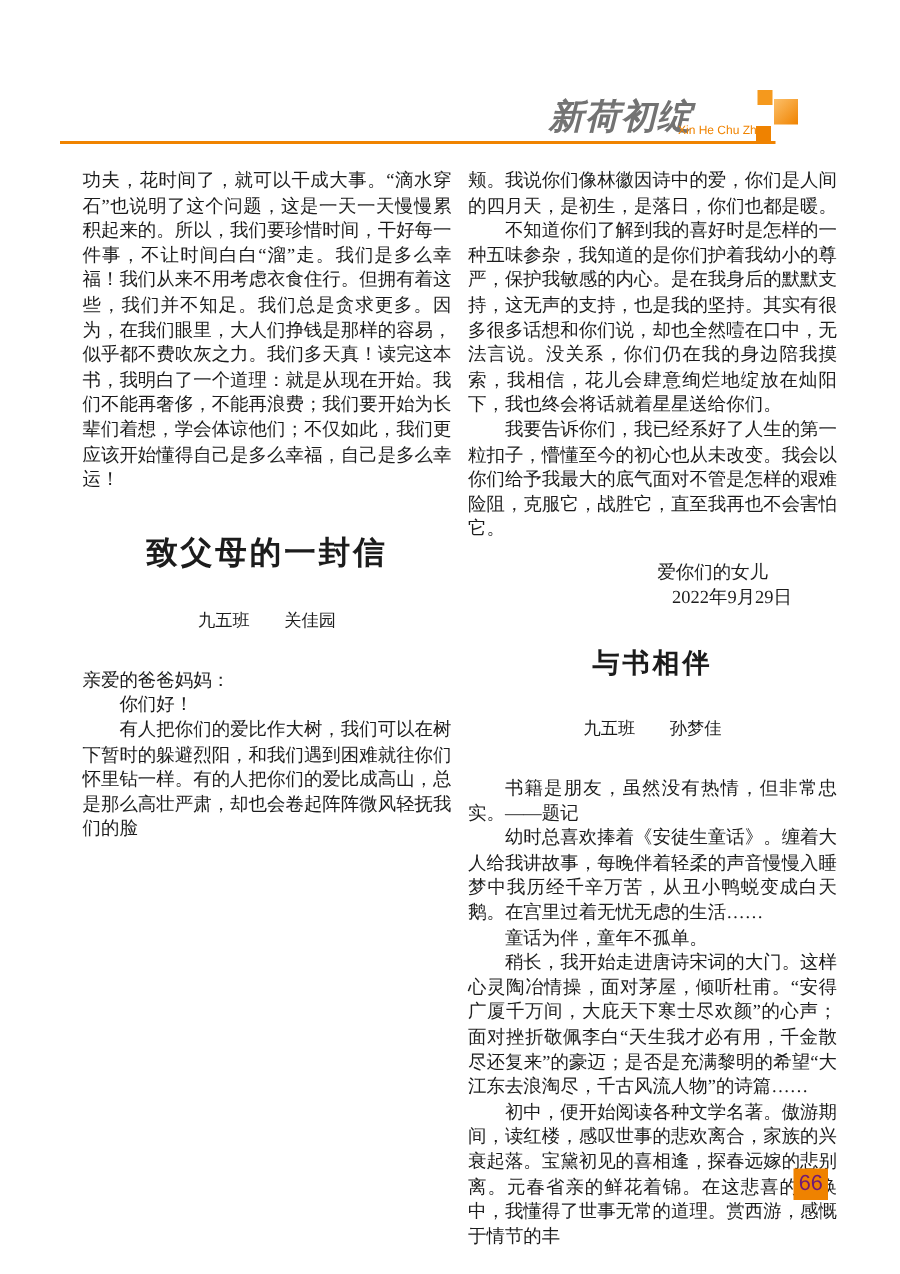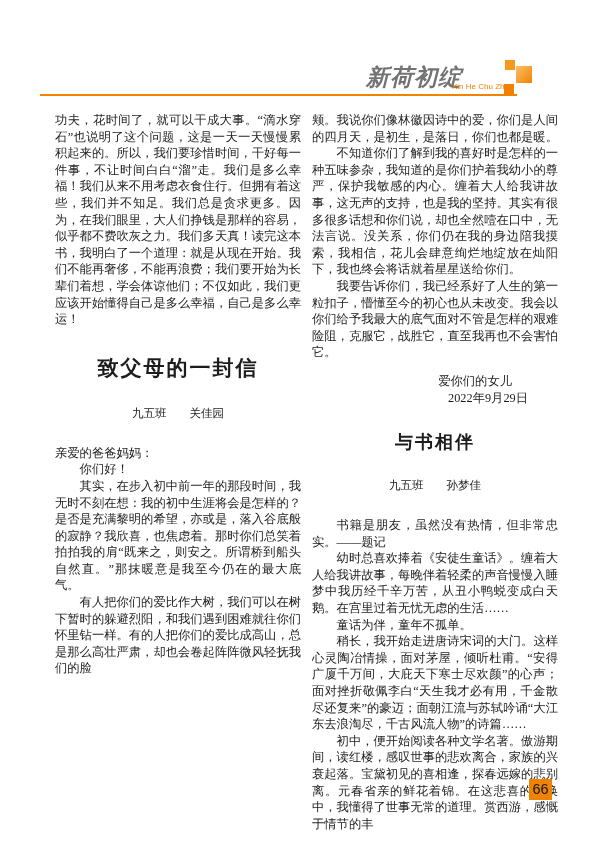--- a/index.html
+++ b/index.html
@@ -78,21 +78,21 @@
     margin-top: 24px;
   }
   .signoff1 { text-align: right !important; padding-right: 46px; margin-top: 12px !important; }
   .signoff2 { text-align: right !important; padding-right: 30px; }
   
   .page-number {
     position: absolute;
     left: 529px; top: 779px;
     width: 23px; height: 21px;
     background: #EF8200;
-    color: #0f172a;
+    color: #701a75;
     font-family: "Liberation Sans", sans-serif;
     font-size: 14.5px;
     line-height: 21px;
     text-align: center;
   }
 </style>
 </head>
 <body>
 
 <div class="page">
@@ -108,40 +108,39 @@
 
     <section class="col">
       <div>
           <p class="noindent">功夫，花时间了，就可以干成大事。“滴水穿石”也说明了这个问题，这是一天一天慢慢累积起来的。所以，我们要珍惜时间，干好每一件事，不让时间白白“溜”走。我们是多么幸福！我们从来不用考虑衣食住行。但拥有着这些，我们并不知足。我们总是贪求更多。因为，在我们眼里，大人们挣钱是那样的容易，似乎都不费吹灰之力。我们多天真！读完这本书，我明白了一个道理：就是从现在开始。我们不能再奢侈，不能再浪费；我们要开始为长辈们着想，学会体谅他们；不仅如此，我们更应该开始懂得自己是多么幸福，自己是多么幸运！</p>
         </div>
       <h2 class="article-title">致父母的一封信</h2>
       <div class="byline">九五班　　关佳园</div>
       <p class="salutation">亲爱的爸爸妈妈：</p>
       <p class="indent">你们好！</p>
       <div>
-          <p class="indent">其实，在步入初中前一年的那段时间，我无时不刻在想：我的初中生涯将会是怎样的？是否是充满黎明的希望，亦或是，落入谷底般的寂静？我欣喜，也焦虑着。那时你们总笑着拍拍我的肩“既来之，则安之。所谓桥到船头自然直。”那抹暖意是我至今仍在的最大底气。</p>
           <p class="indent">有人把你们的爱比作大树，我们可以在树下暂时的躲避烈阳，和我们遇到困难就往你们怀里钻一样。有的人把你们的爱比成高山，总是那么高壮严肃，却也会卷起阵阵微风轻抚我们的脸</p>
         </div>
     </section>
 
     <section class="col">
       <div>
           <p class="noindent">颊。我说你们像林徽因诗中的爱，你们是人间的四月天，是初生，是落日，你们也都是暖。</p>
-          <p class="indent">不知道你们了解到我的喜好时是怎样的一种五味参杂，我知道的是你们护着我幼小的尊严，保护我敏感的内心。缠着大人给我讲故事，这无声的支持，也是我的坚持。其实有很多很多话想和你们说，却也全然噎在口中，无法言说。没关系，你们仍在我的身边陪我摸索，我相信，花儿会肆意绚烂地绽放在灿阳下，我也终会将话就着星星送给你们。</p>
+          <p class="indent">不知道你们了解到我的喜好时是怎样的一种五味参杂，我知道的是你们护着我幼小的尊严，保护我敏感的内心。是在我身后的默默支持，这无声的支持，也是我的坚持。其实有很多很多话想和你们说，却也全然噎在口中，无法言说。没关系，你们仍在我的身边陪我摸索，我相信，花儿会肆意绚烂地绽放在灿阳下，我也终会将话就着星星送给你们。</p>
           <p class="indent">我要告诉你们，我已经系好了人生的第一粒扣子，懵懂至今的初心也从未改变。我会以你们给予我最大的底气面对不管是怎样的艰难险阻，克服它，战胜它，直至我再也不会害怕它。</p>
         </div>
       <p class="signoff1">爱你们的女儿</p>
       <p class="signoff2">2022年9月29日</p>
       <h2 class="article-title2">与书相伴</h2>
       <div class="byline">九五班　　孙梦佳</div>
       <div>
           <p class="indent">书籍是朋友，虽然没有热情，但非常忠实。——题记</p>
           <p class="indent">幼时总喜欢捧着《安徒生童话》。缠着大人给我讲故事，每晚伴着轻柔的声音慢慢入睡梦中我历经千辛万苦，从丑小鸭蜕变成白天鹅。在宫里过着无忧无虑的生活……</p>
           <p class="indent">童话为伴，童年不孤单。</p>
-          <p class="indent">稍长，我开始走进唐诗宋词的大门。这样心灵陶冶情操，面对茅屋，倾听杜甫。“安得广厦千万间，大庇天下寒士尽欢颜”的心声；面对挫折敬佩李白“天生我才必有用，千金散尽还复来”的豪迈；面朝江流与苏轼吟诵“大江东去浪淘尽，千古风流人物”的诗篇……</p>
+          <p class="indent">稍长，我开始走进唐诗宋词的大门。这样心灵陶冶情操，面对茅屋，倾听杜甫。“安得广厦千万间，大庇天下寒士尽欢颜”的心声；面对挫折敬佩李白“天生我才必有用，千金散尽还复来”的豪迈；是否是充满黎明的希望“大江东去浪淘尽，千古风流人物”的诗篇……</p>
           <p class="indent">初中，便开始阅读各种文学名著。傲游期间，读红楼，感叹世事的悲欢离合，家族的兴衰起落。宝黛初见的喜相逢，探春远嫁的悲别离。元春省亲的鲜花着锦。在这悲喜的转换中，我懂得了世事无常的道理。赏西游，感慨于情节的丰</p>
         </div>
     </section>
 
   </div>
 
   <div class="page-number">66</div>
 
 </div>
 

